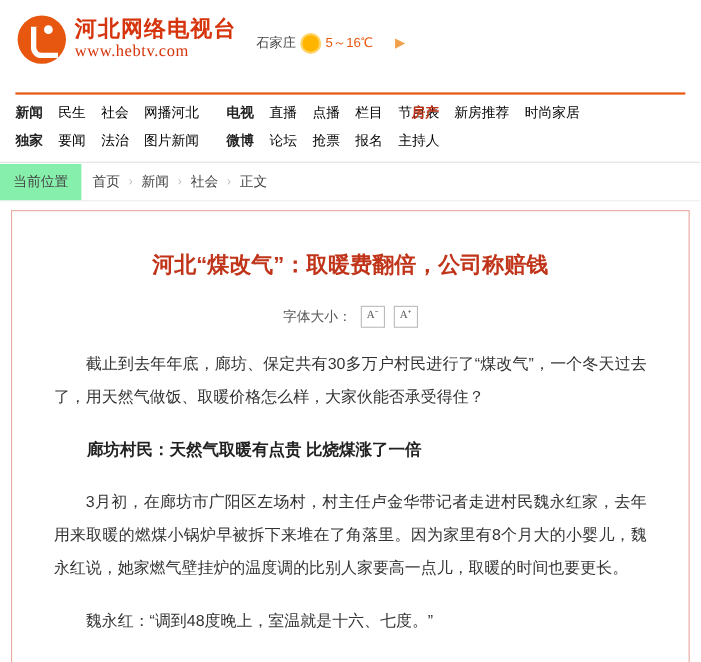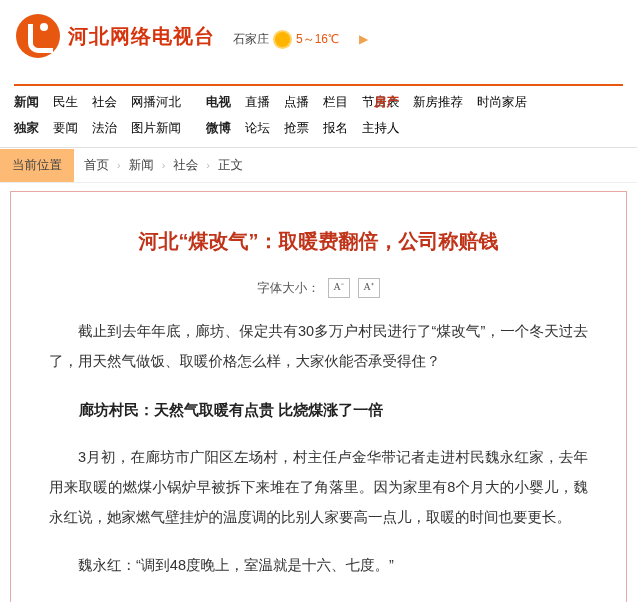--- a/index.html
+++ b/index.html
@@ -152,21 +152,21 @@
 
   
   .crumb-wrap {
     display: flex;
     align-items: center;
     height: 34px;
     padding-left: 0;
     border-bottom: 1px solid #eee;
   }
   .crumb-label {
-    background: #fdba74;
+    background: #86efac;
     color: #444;
     font-size: 12.5px;
     padding: 8px 12px;
     margin-right: 10px;
   }
   .crumb-sep {
     color: #bbb;
     font-size: 11px;
     margin: 0 8px;
   }
@@ -241,20 +241,21 @@
 </style>
 </head>
 <body>
 
 <div class="page">
 
   <div class="header">
     <div class="logo-mark"></div>
     <div class="logo-text">
       <div class="logo-title">河北网络电视台</div>
+      <div class="logo-sub">www.hebtv.com</div>
     </div>
     <div class="weather">
       <span class="city">石家庄</span>
       <span class="sun-icon"></span>
       <span class="temp">5～16℃</span>
       <span class="arrow-right">▶</span>
     </div>
   </div>
 
   <div class="hr-orange"></div>

